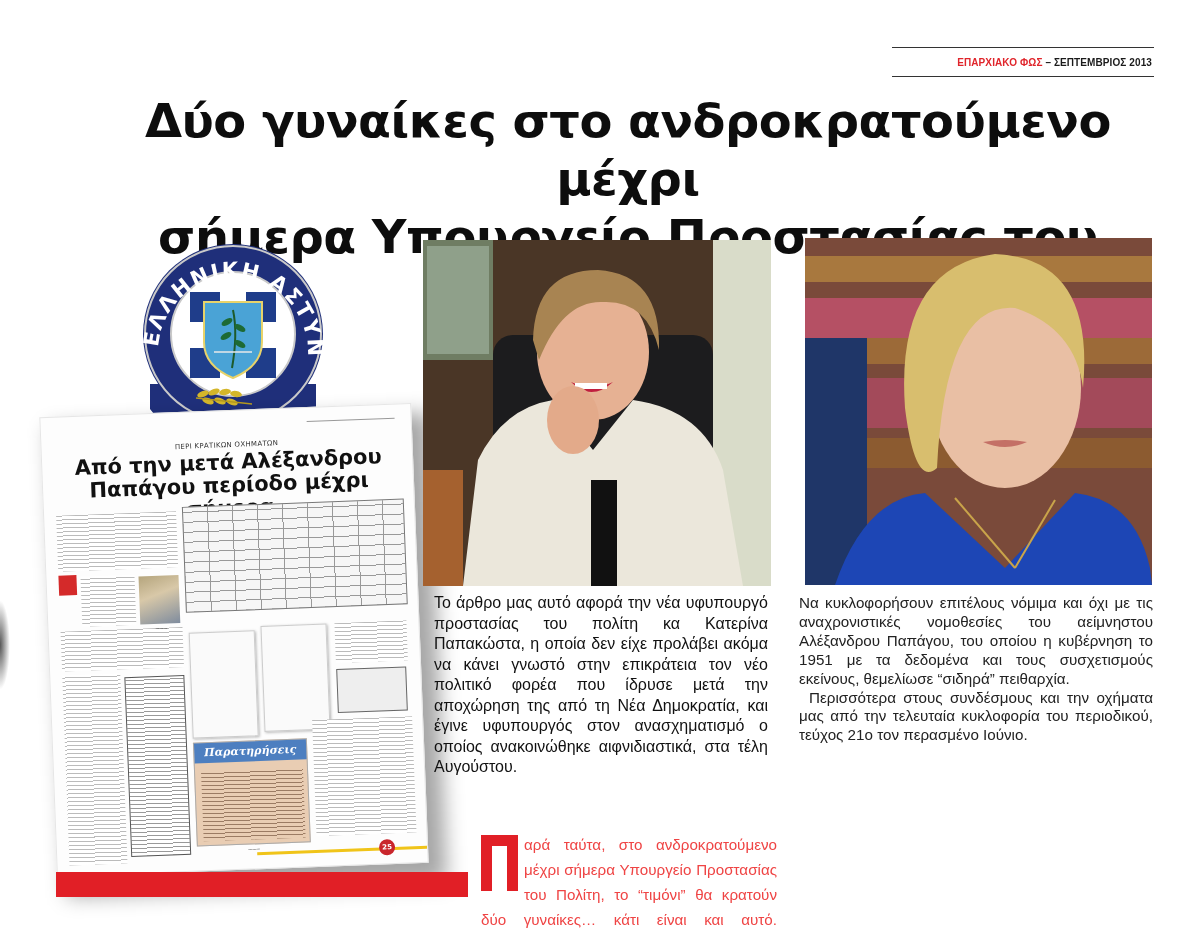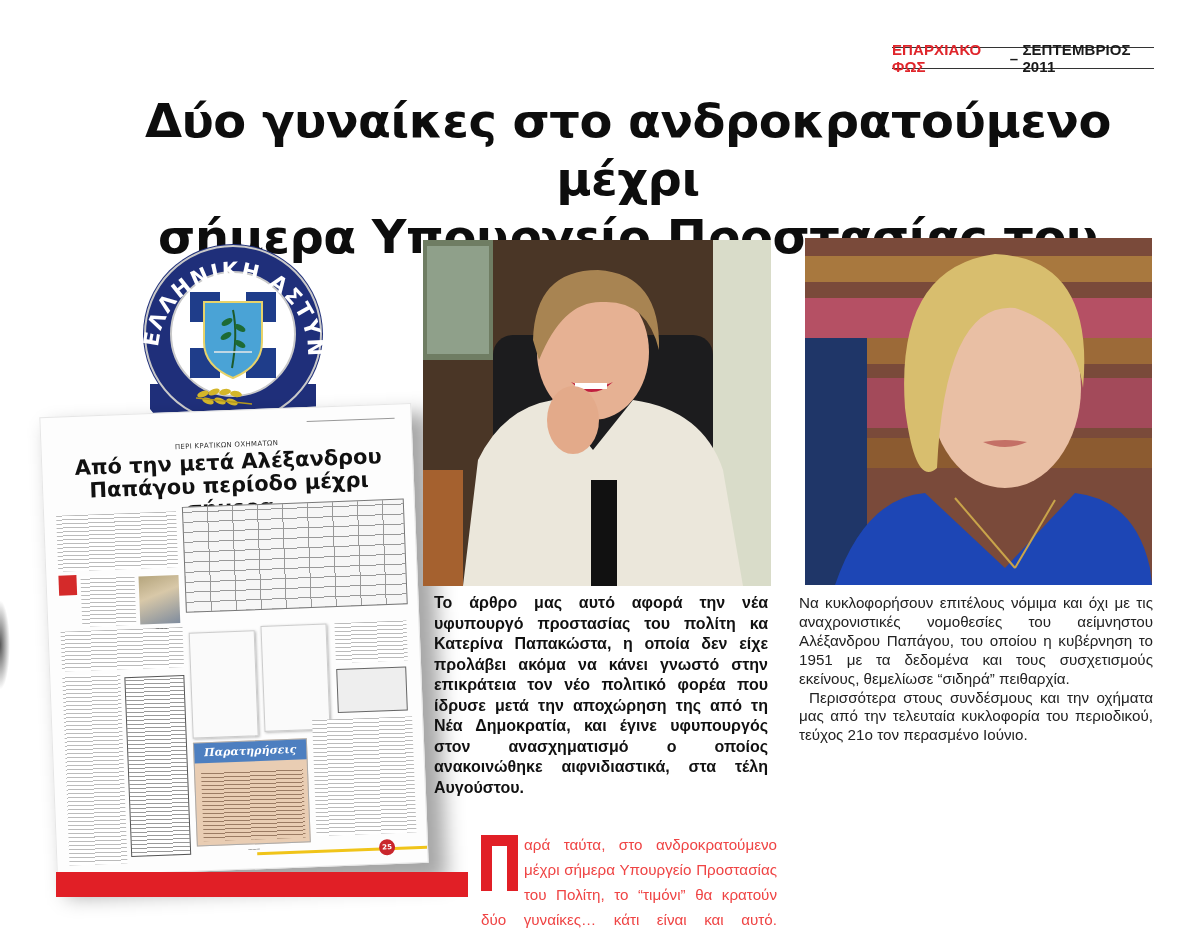--- a/index.html
+++ b/index.html
@@ -1,23 +1,23 @@
 <!DOCTYPE html>
 <html><head>
   <meta charset="utf-8">
   <style>
     * { box-sizing: border-box; margin: 0; padding: 0; }
     html, body { width: 1200px; height: 932px; background: #ffffff; overflow: hidden; }
     body { position: relative; font-family: "DejaVu Sans", sans-serif; color: #1a1a1a; }
 
     
-    .masthead { position: absolute; left: 892px; top: 47px; width: 262px; height: 22px;
+    .masthead { position: absolute; left: 892px; top: 47px; width: 262px; height: 30px;
       border-top: 1px solid #333; border-bottom: 1px solid #333;
       display: flex; align-items: center; justify-content: flex-end; padding-right: 2px;
-      font-family: "Liberation Sans", sans-serif; font-weight: bold; font-size: 15px; letter-spacing: 0.1px; }
+      font-family: "Liberation Sans", sans-serif; font-weight: bold; font-size: 10px; letter-spacing: 0.1px; }
     .masthead .pub { color: #e0252b; }
     .masthead .sep, .masthead .date { color: #1a1a1a; }
 
     
     .headline { position: absolute; left: 72px; top: 92px; width: 1090px;
       font-family: "DejaVu Sans", sans-serif; font-weight: bold; font-size: 47px; line-height: 58px;
       letter-spacing: -0.5px; color: #0d0d0d; text-align: center; transform: scaleX(1.02); transform-origin: left; }
     .headline span { display: block; }
 
     
@@ -58,21 +58,21 @@
 
     .red-bar { position: absolute; left: 56px; top: 872px; width: 412px; height: 25px; background: #e11f26; }
 
     
     .photo-box { position: absolute; overflow: hidden; }
     .photo1 { left: 423px; top: 240px; width: 348px; height: 346px; }
     .photo2 { left: 805px; top: 238px; width: 347px; height: 347px; }
 
     
     .caption-bold { position: absolute; left: 434px; top: 593px; width: 334px; font-family: "Liberation Sans", sans-serif;
-      font-weight: bold; font-size: 16px; line-height: 20.5px; color: #111; text-align: justify; }
+      font-weight: normal; font-size: 16px; line-height: 20.5px; color: #111; text-align: justify; }
     .caption-bold p { text-align: justify; }
     .body-col { position: absolute; left: 799px; top: 594px; width: 354px; font-family: "Liberation Sans", sans-serif;
       font-size: 15.2px; line-height: 18.9px; color: #222; }
     .body-col p { text-align: justify; }
     .body-col p + p { text-indent: 10px; }
     .dropcap-block { position: absolute; left: 481px; top: 832px; width: 296px; font-family: "Liberation Sans", sans-serif;
       font-size: 15.2px; line-height: 25px; color: #ef4444; }
     .dropcap { float: left; width: 37px; height: 56px; margin: 3px 6px 0 0; position: relative; }
     .dropcap .leg-l { position: absolute; left: 0; top: 0; width: 11px; height: 56px; background: #e11f26; }
     .dropcap .leg-r { position: absolute; right: 0; top: 0; width: 11px; height: 56px; background: #e11f26; }
@@ -80,21 +80,21 @@
     .dropcap-block p { text-align: justify; }
 
     .left-edge { position: absolute; left: 0; top: 600px; width: 10px; height: 90px; background: radial-gradient(ellipse at left, #555 0%, rgba(255,255,255,0) 70%); }
   </style>
 </head>
 <body>
 
 <div class="masthead">
   <span class="pub">ΕΠΑΡΧΙΑΚΟ ΦΩΣ</span>
   <span class="sep" style="white-space:pre"> – </span>
-  <span class="date">ΣΕΠΤΕΜΒΡΙΟΣ 2011</span>
+  <span class="date">ΣΕΠΤΕΜΒΡΙΟΣ 2013</span>
 </div>
 
 <h1 class="headline">
   <span>Δύο γυναίκες στο ανδροκρατούμενο μέχρι</span>
   <span>σήμερα Υπουργείο Προστασίας του Πολίτη!</span>
 </h1>
 
 <div class="logo">
   <svg width="210" height="192" viewBox="0 0 210 192">
     <defs>

